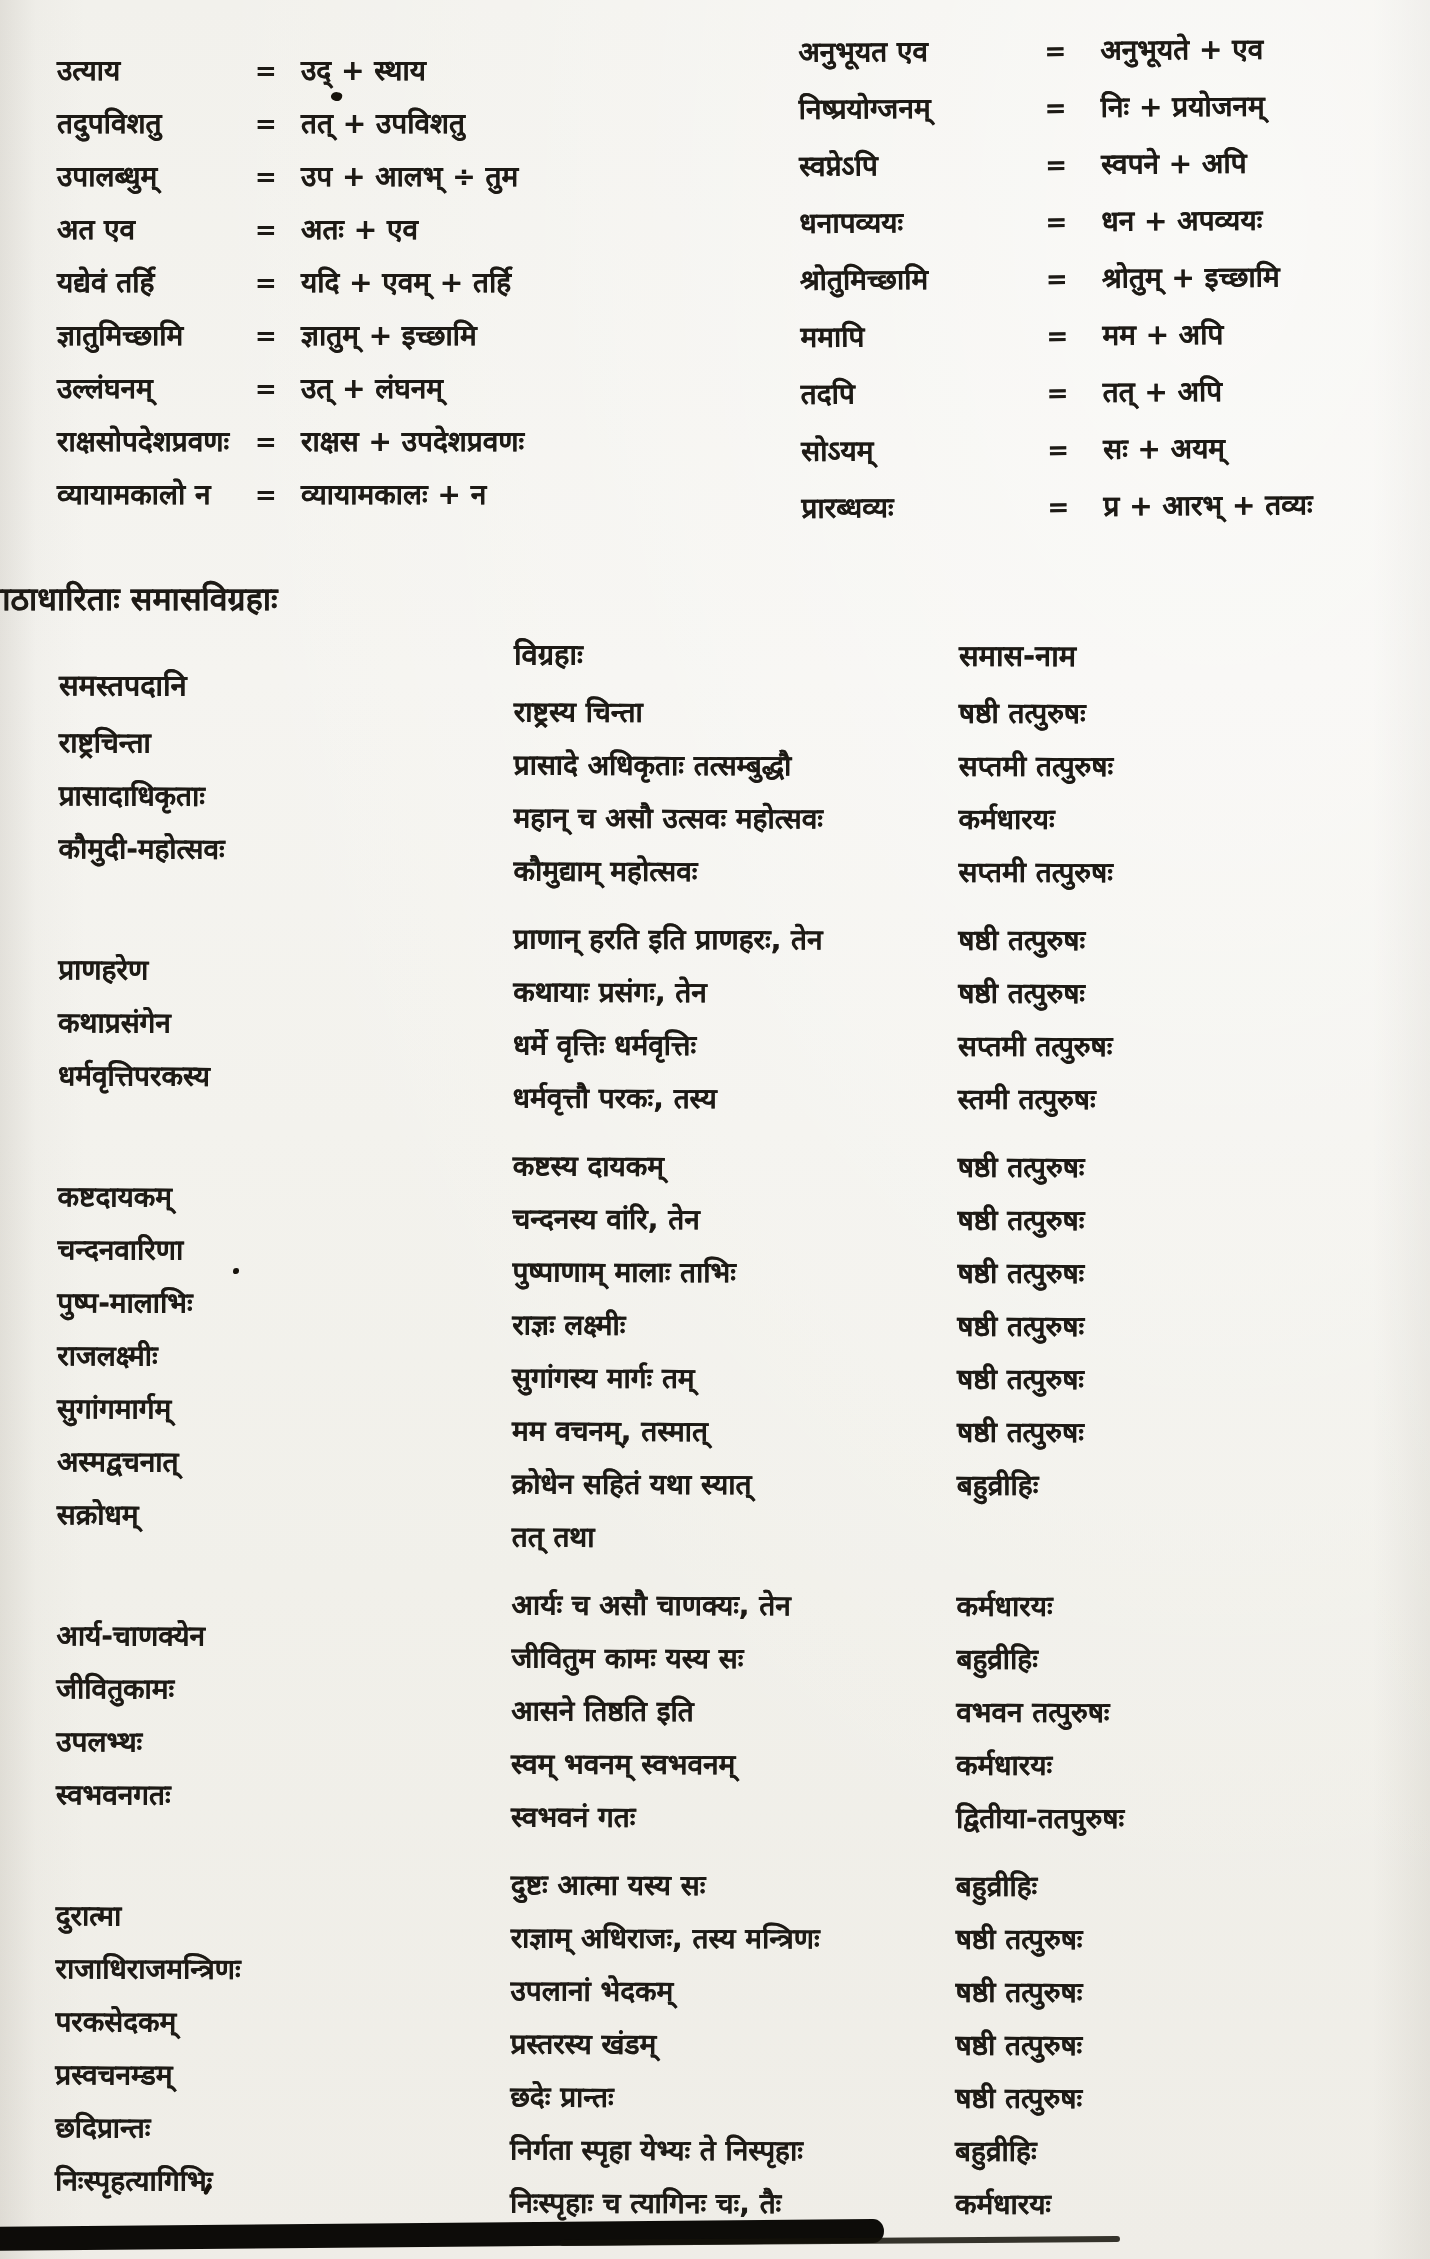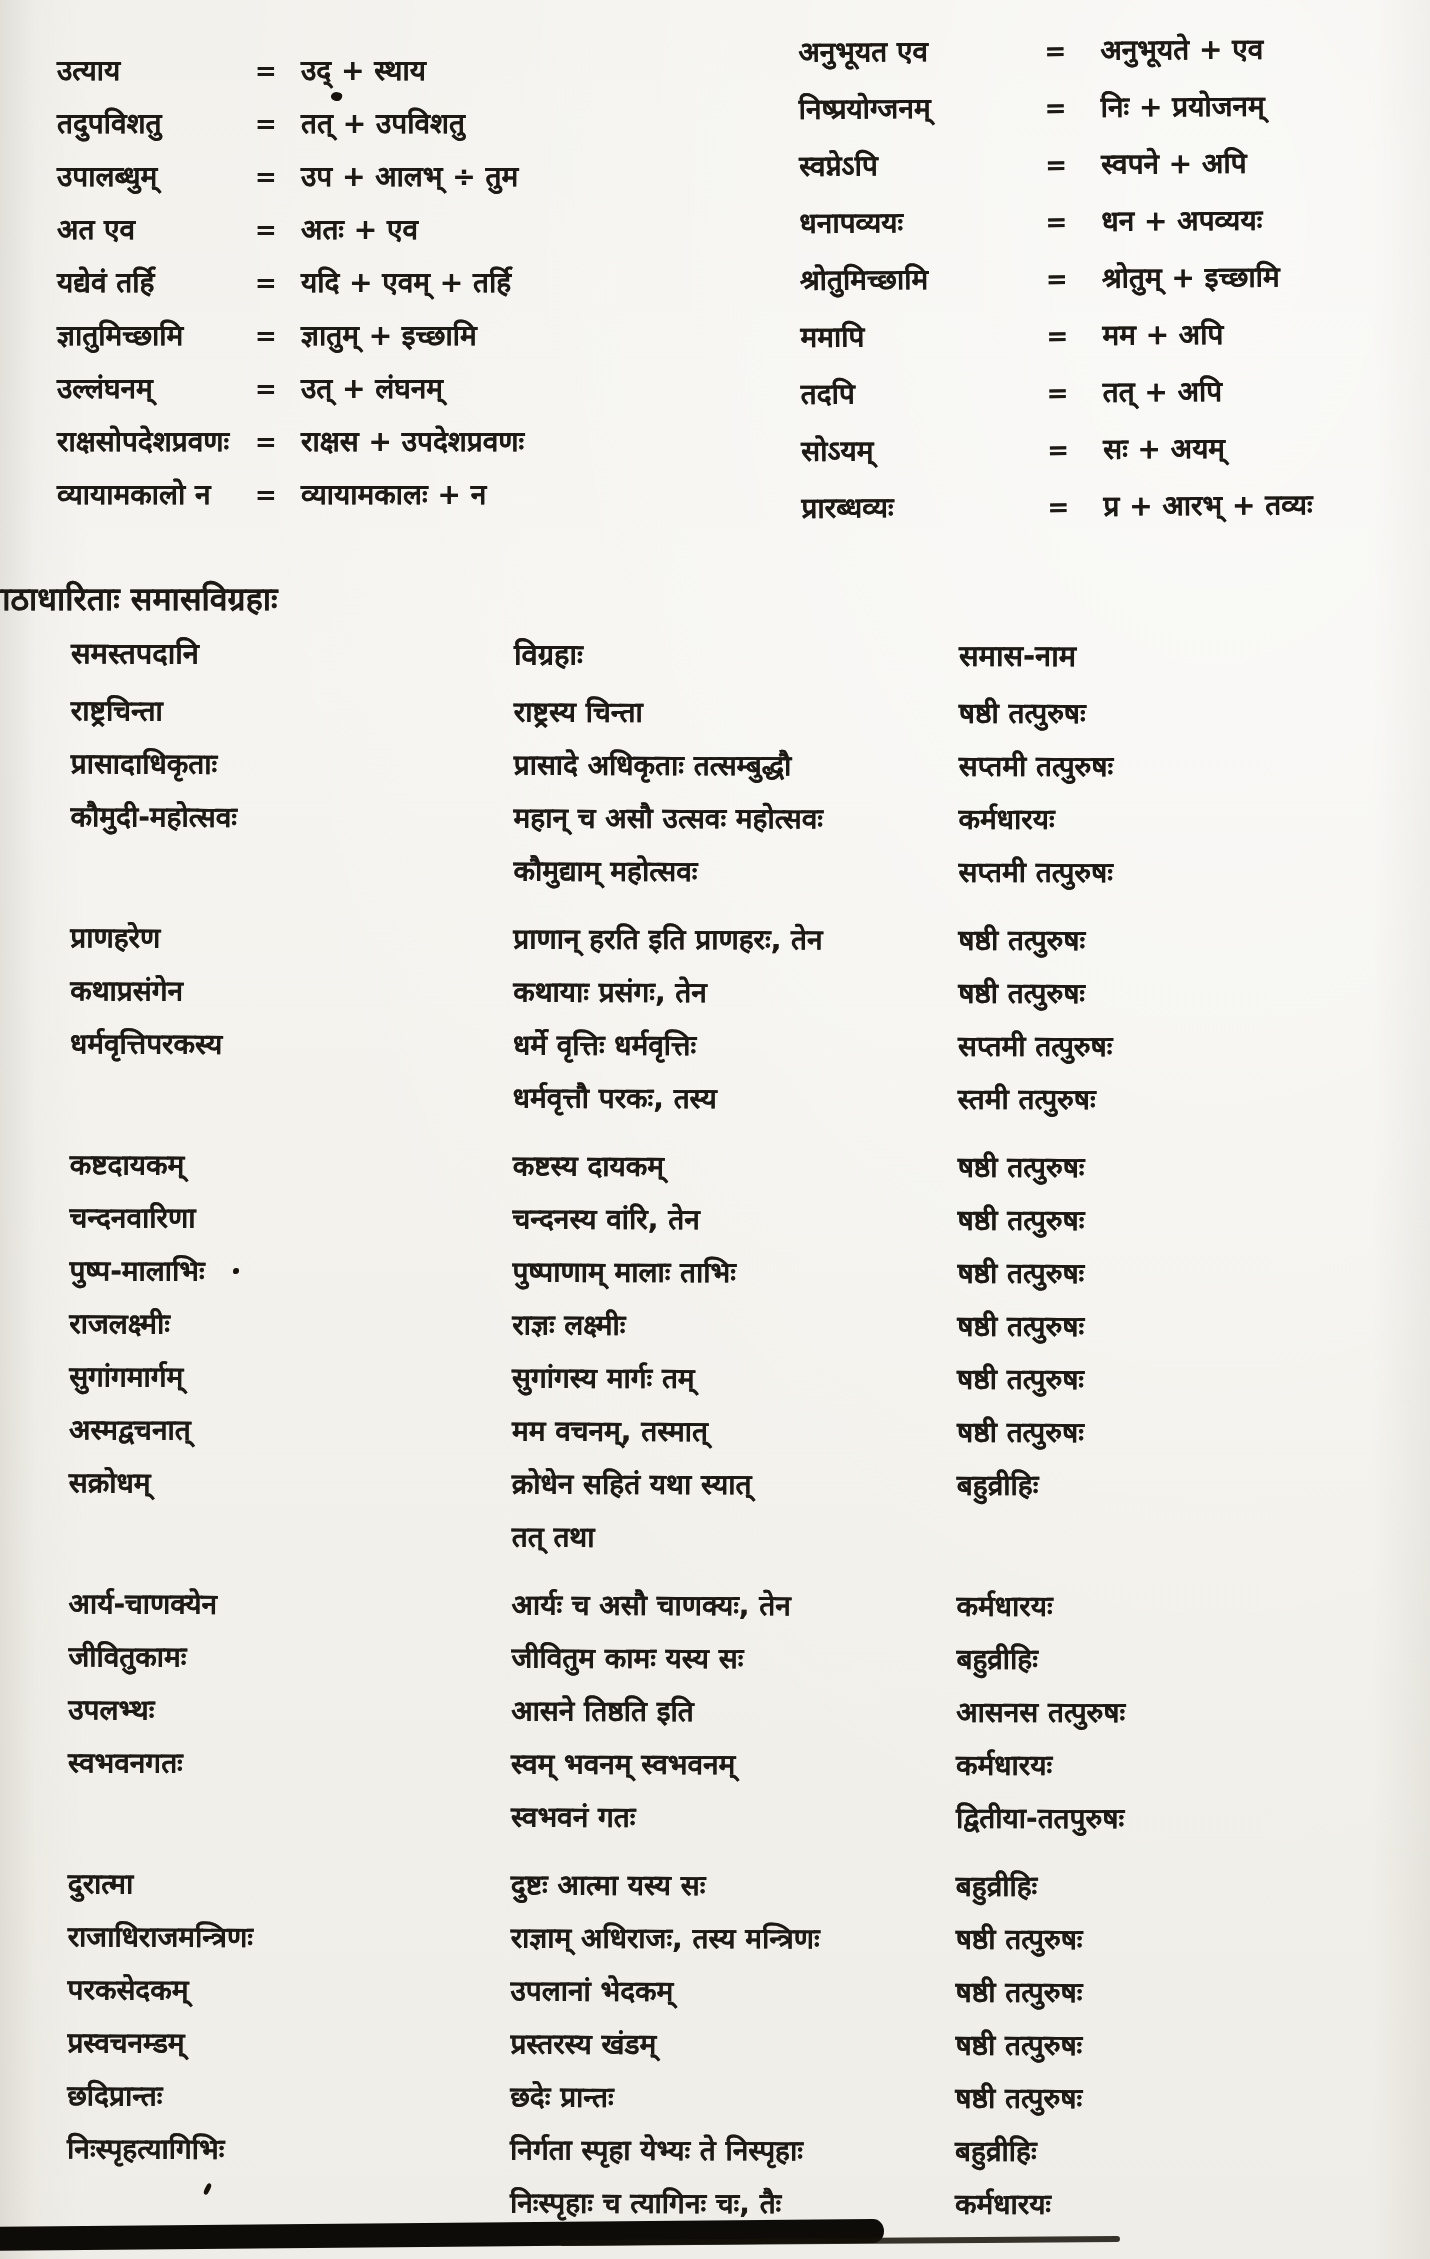--- a/index.html
+++ b/index.html
@@ -36,21 +36,21 @@
   .heading{
     position:absolute; left:-16px; top:576px; margin:0;
     font-size:32px; font-weight:700; white-space:nowrap;
   }
 
   
   .stable{ position:absolute; left:0; top:634px; width:1430px; transform:rotate(0.15deg); }
   .trow{ position:relative; height:53px; font-weight:700; font-size:28px; }
   .trow.head{ height:58px; font-size:29px; }
   .trow.g{ margin-top:15px; }
-  .trow .c1{ position:absolute; left:69px; white-space:nowrap; }
+  .trow .c1{ position:absolute; left:57px; white-space:nowrap;margin-top:32px; }
   .trow .c2{ position:absolute; left:512px; width:475px; white-space:nowrap; }
   .trow .c3{ position:absolute; left:957px; white-space:nowrap; }
 
   
   .speck{ position:absolute; background:#17130c; border-radius:60% 40% 55% 45%; }
   .speck.a{ left:331px; top:92px; width:11px; height:9px; transform:rotate(18deg); }
   .speck.b{ left:233px; top:1268px; width:6px; height:6px; }
   .speck.c{ left:205px; top:2183px; width:5px; height:12px; border-radius:40%; transform:rotate(24deg); }
   .bottom-bar{
     position:absolute; left:-28px; top:2223px; width:912px; height:24px;
@@ -255,21 +255,21 @@
       <span class="c3">कर्मधारयः</span>
     </div>
   <div class="trow">
       <span class="c1">जीवितुकामः</span>
       <span class="c2">जीवितुम कामः यस्य सः</span>
       <span class="c3">बहुव्रीहिः</span>
     </div>
   <div class="trow">
       <span class="c1">उपलभ्थः</span>
       <span class="c2">आसने तिष्ठति इति</span>
-      <span class="c3">आसनस तत्पुरुषः</span>
+      <span class="c3">वभवन तत्पुरुषः</span>
     </div>
   <div class="trow">
       <span class="c1">स्वभवनगतः</span>
       <span class="c2">स्वम् भवनम् स्वभवनम्</span>
       <span class="c3">कर्मधारयः</span>
     </div>
   <div class="trow">
       <span class="c1"></span>
       <span class="c2">स्वभवनं गतः</span>
       <span class="c3">द्वितीया-ततपुरुषः</span>

